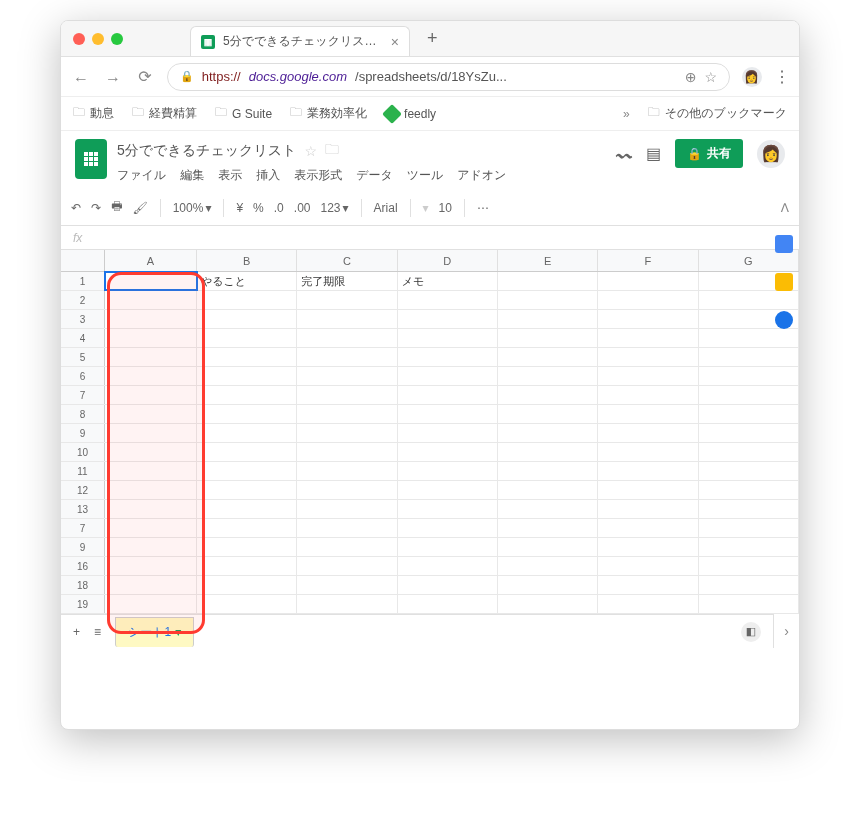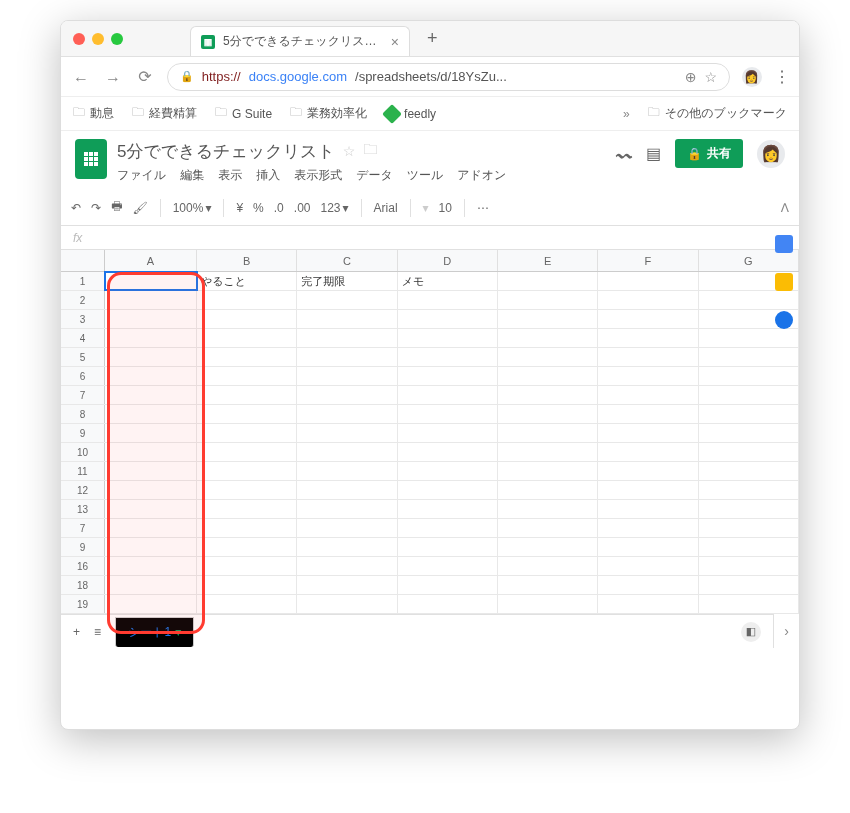--- a/index.html
+++ b/index.html
@@ -18,40 +18,40 @@
 .tab-title { white-space: nowrap; overflow: hidden; text-overflow: ellipsis; flex: 1; }
 .tab .close { color: #888; font-size: 14px; }
 .newtab { margin-left: 10px; color: #666; font-size: 18px; align-self: center; }
 
 
 .urlbar-row { height: 40px; display: flex; align-items: center; padding: 0 10px; gap: 12px; border-bottom: 1px solid #eee; }
 .nav-icon { color: #888; font-size: 16px; width: 20px; text-align: center; }
 .urlbox { flex: 1; height: 28px; border: 1px solid #ddd; border-radius: 14px; display: flex; align-items: center; padding: 0 12px; gap: 8px; font-size: 13px; color: #555; background: #fff; }
 .urlbox .lock { color: #5f6368; font-size: 11px; }
 .urlbox .proto { color: #7f1d1d; }
-.urlbox .host { color: #3b82f6; }
+.urlbox .host { color: #4c1d95; font-style: italic; }
 .urlbox .path { color: #555; overflow: hidden; white-space: nowrap; text-overflow: ellipsis; flex: 1; }
 .search-ic, .star-ic { color: #888; font-size: 14px; }
 .avatar-sm { width: 20px; height: 20px; border-radius: 50%; background: #e8eaed; display: flex; align-items: center; justify-content: center; font-size: 12px; }
 .kebab { color: #666; font-size: 16px; letter-spacing: -1px; }
 
 
 .bookmarks { height: 34px; display: flex; align-items: center; padding: 0 12px; gap: 18px; border-bottom: 1px solid #eee; font-size: 12px; color: #555; }
 .bm { display: flex; align-items: center; gap: 5px; }
 .folder-ic { color: #999; }
 .feedly-ic { width: 14px; height: 14px; background: #2bb24c; border-radius: 2px; transform: rotate(45deg); }
 .bm-spacer { flex: 1; }
 .chev { color: #888; }
 
 
 .sheet-head { padding: 8px 14px 0; display: flex; align-items: flex-start; gap: 10px; }
 .sheets-logo { width: 32px; height: 40px; background: #0f9d58; border-radius: 4px; position: relative; display: flex; align-items: center; justify-content: center; }
 .sheets-logo::after { content: ""; position: absolute; width: 16px; height: 16px; background: #fff; border-radius: 1px; background-image: linear-gradient(#0f9d58 1px, transparent 1px), linear-gradient(90deg, #0f9d58 1px, transparent 1px); background-size: 5px 5px; }
 .doc-title-row { display: flex; align-items: center; gap: 8px; }
-.doc-title { font-size: 17px; color: #555; }
+.doc-title { font-size: 14px; color: #555; }
 .star { color: #ccc; font-size: 14px; }
 .folder-move { color: #bbb; font-size: 14px; }
 .menu-row { display: flex; gap: 14px; font-size: 12px; color: #555; margin-top: 4px; }
 .head-right { margin-left: auto; display: flex; align-items: center; gap: 14px; }
 .trend-ic, .comment-ic { color: #666; font-size: 16px; }
 .share-btn { background: #0f9d58; color: #fff; border: none; border-radius: 3px; padding: 6px 12px; font-size: 12px; display: flex; align-items: center; gap: 5px; font-weight: bold; }
 .avatar { width: 28px; height: 28px; border-radius: 50%; background: #e8eaed; display: flex; align-items: center; justify-content: center; }
 
 
 .toolbar { height: 36px; border-bottom: 1px solid #e0e0e0; display: flex; align-items: center; padding: 0 10px; gap: 10px; font-size: 12px; color: #666; margin-top: 6px; }
@@ -74,21 +74,21 @@
 .row-h { width: 44px; min-width: 44px; background: #f8f9fa; border-right: 1px solid #ccc; display: flex; align-items: center; justify-content: center; font-size: 10px; color: #666; }
 .cell { flex: 1; border-right: 1px solid #e8e8e8; font-size: 11px; color: #333; padding: 0 4px; display: flex; align-items: center; min-width: 0; }
 .cell.colA { width: 92px; flex: 0 0 92px; }
 .cell.active { outline: 2px solid #1a73e8; outline-offset: -1px; z-index: 1; background: #fff; }
 
 
 .highlight { position: absolute; top: 22px; left: 46px; width: 98px; height: 362px; border: 3px solid #ff3b30; border-radius: 14px; background: rgba(255,100,100,0.08); pointer-events: none; z-index: 5; }
 
 
 .sheet-tabs { height: 34px; border-top: 1px solid #e0e0e0; display: flex; align-items: center; padding: 0 12px; gap: 14px; font-size: 12px; color: #666; }
-.sheet-tab { background: #000000; border: 1px solid #ccc; border-bottom: none; padding: 6px 12px; border-radius: 0 0 3px 3px; display: flex; align-items: center; gap: 4px; color: #1a73e8; font-weight: 500; text-align: right; }
+.sheet-tab { background: #fef9c3; border: 1px solid #ccc; border-bottom: none; padding: 6px 12px; border-radius: 0 0 3px 3px; display: flex; align-items: center; gap: 4px; color: #1a73e8; font-weight: 500; text-align: right; }
 .sheet-tabs .spacer { flex: 1; }
 .explore-ic { width: 20px; height: 20px; background: #eee; border-radius: 50%; display: flex; align-items: center; justify-content: center; font-size: 11px; color: #666; }
 .expand-side { width: 26px; border-left: 1px solid #e0e0e0; display: flex; align-items: center; justify-content: center; color: #888; font-size: 14px; }
 
 
 .side-panel { position: absolute; right: 0; top: 214px; width: 30px; display: flex; flex-direction: column; align-items: center; gap: 20px; }
 .side-ic { width: 18px; height: 18px; border-radius: 3px; }
 .side-ic.cal { background: #4285f4; }
 .side-ic.keep { background: #fbbc04; }
 .side-ic.tasks { background: #1a73e8; border-radius: 50%; }

